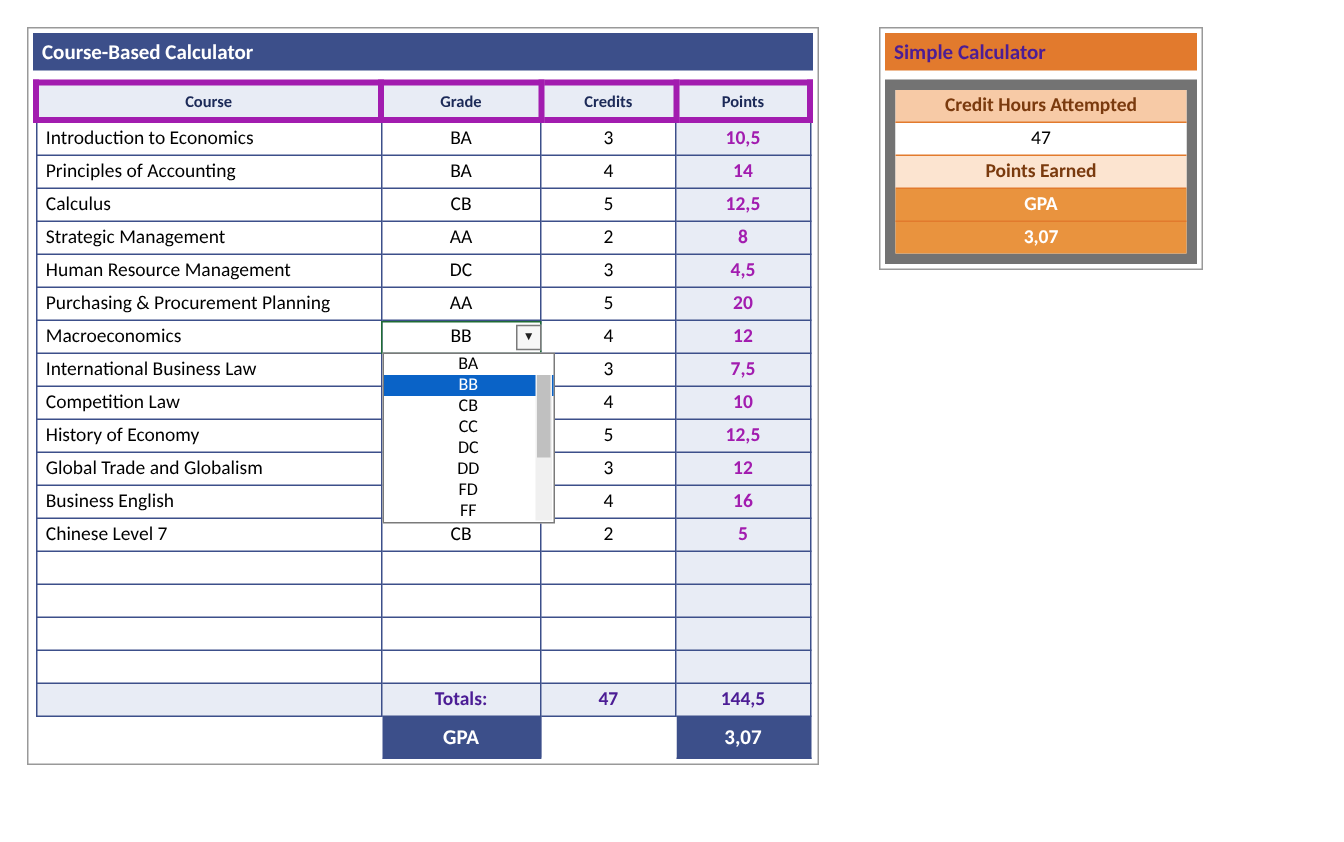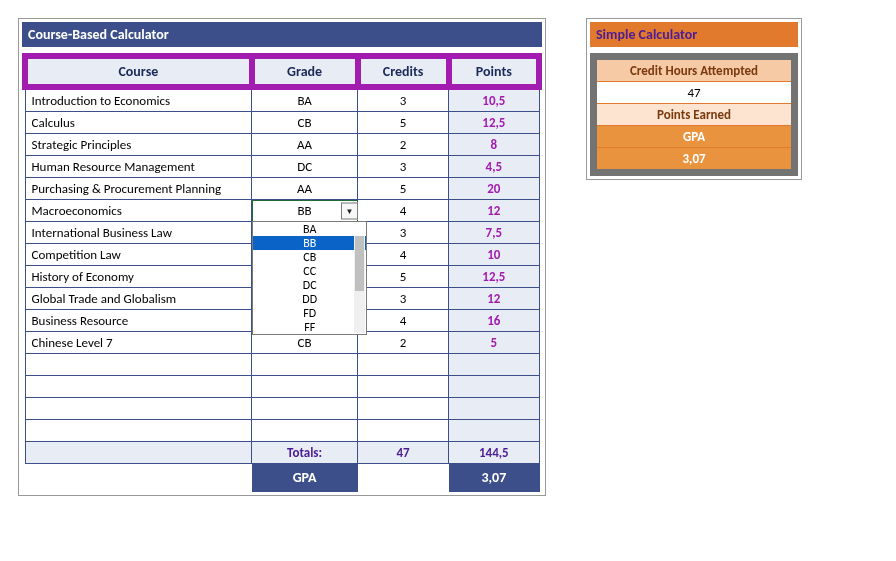--- a/index.html
+++ b/index.html
@@ -29,25 +29,25 @@
     font-size: 14px;
     padding: 4px 6px;
   }
   .tbl {
     width: 100%;
     border-collapse: collapse;
     margin-top: 6px;
   }
   .tbl th {
     background: #e8ecf5;
-    border: 6px solid #a21caf;
+    border: 4px solid #a21caf;
     color: #1c2a58;
     font-weight: bold;
     padding: 4px 6px;
-    font-size: 14px;
+    font-size: 11px;
   }
   .tbl td {
     border: 1px solid #3c4f8a;
     padding: 3px 6px;
     height: 22px;
     font-size: 13px;
   }
   .col-course { text-align: left; }
   .col-grade, .col-credits { text-align: center; }
   .col-points {
@@ -175,27 +175,33 @@
         </tr>
       </thead>
       <tbody id="tbody">
           <tr>
             <td class="col-course">Introduction to Economics</td>
             <td class="col-grade grade-cell"><span>BA</span></td>
             <td class="col-credits">3</td>
             <td class="col-points">10,5</td>
           </tr>
           <tr>
+            <td class="col-course">Principles of Accounting</td>
+            <td class="col-grade grade-cell"><span>BA</span></td>
+            <td class="col-credits">4</td>
+            <td class="col-points">14</td>
+          </tr>
+          <tr>
             <td class="col-course">Calculus</td>
             <td class="col-grade grade-cell"><span>CB</span></td>
             <td class="col-credits">5</td>
             <td class="col-points">12,5</td>
           </tr>
           <tr>
-            <td class="col-course">Strategic Principles</td>
+            <td class="col-course">Strategic Management</td>
             <td class="col-grade grade-cell"><span>AA</span></td>
             <td class="col-credits">2</td>
             <td class="col-points">8</td>
           </tr>
           <tr>
             <td class="col-course">Human Resource Management</td>
             <td class="col-grade grade-cell"><span>DC</span></td>
             <td class="col-credits">3</td>
             <td class="col-points">4,5</td>
           </tr>
@@ -241,21 +247,21 @@
             <td class="col-credits">5</td>
             <td class="col-points">12,5</td>
           </tr>
           <tr>
             <td class="col-course">Global Trade and Globalism</td>
             <td class="col-grade grade-cell"><span></span></td>
             <td class="col-credits">3</td>
             <td class="col-points">12</td>
           </tr>
           <tr>
-            <td class="col-course">Business Resource</td>
+            <td class="col-course">Business English</td>
             <td class="col-grade grade-cell"><span>AA</span></td>
             <td class="col-credits">4</td>
             <td class="col-points">16</td>
           </tr>
           <tr>
             <td class="col-course">Chinese Level 7</td>
             <td class="col-grade grade-cell"><span>CB</span></td>
             <td class="col-credits">2</td>
             <td class="col-points">5</td>
           </tr>

